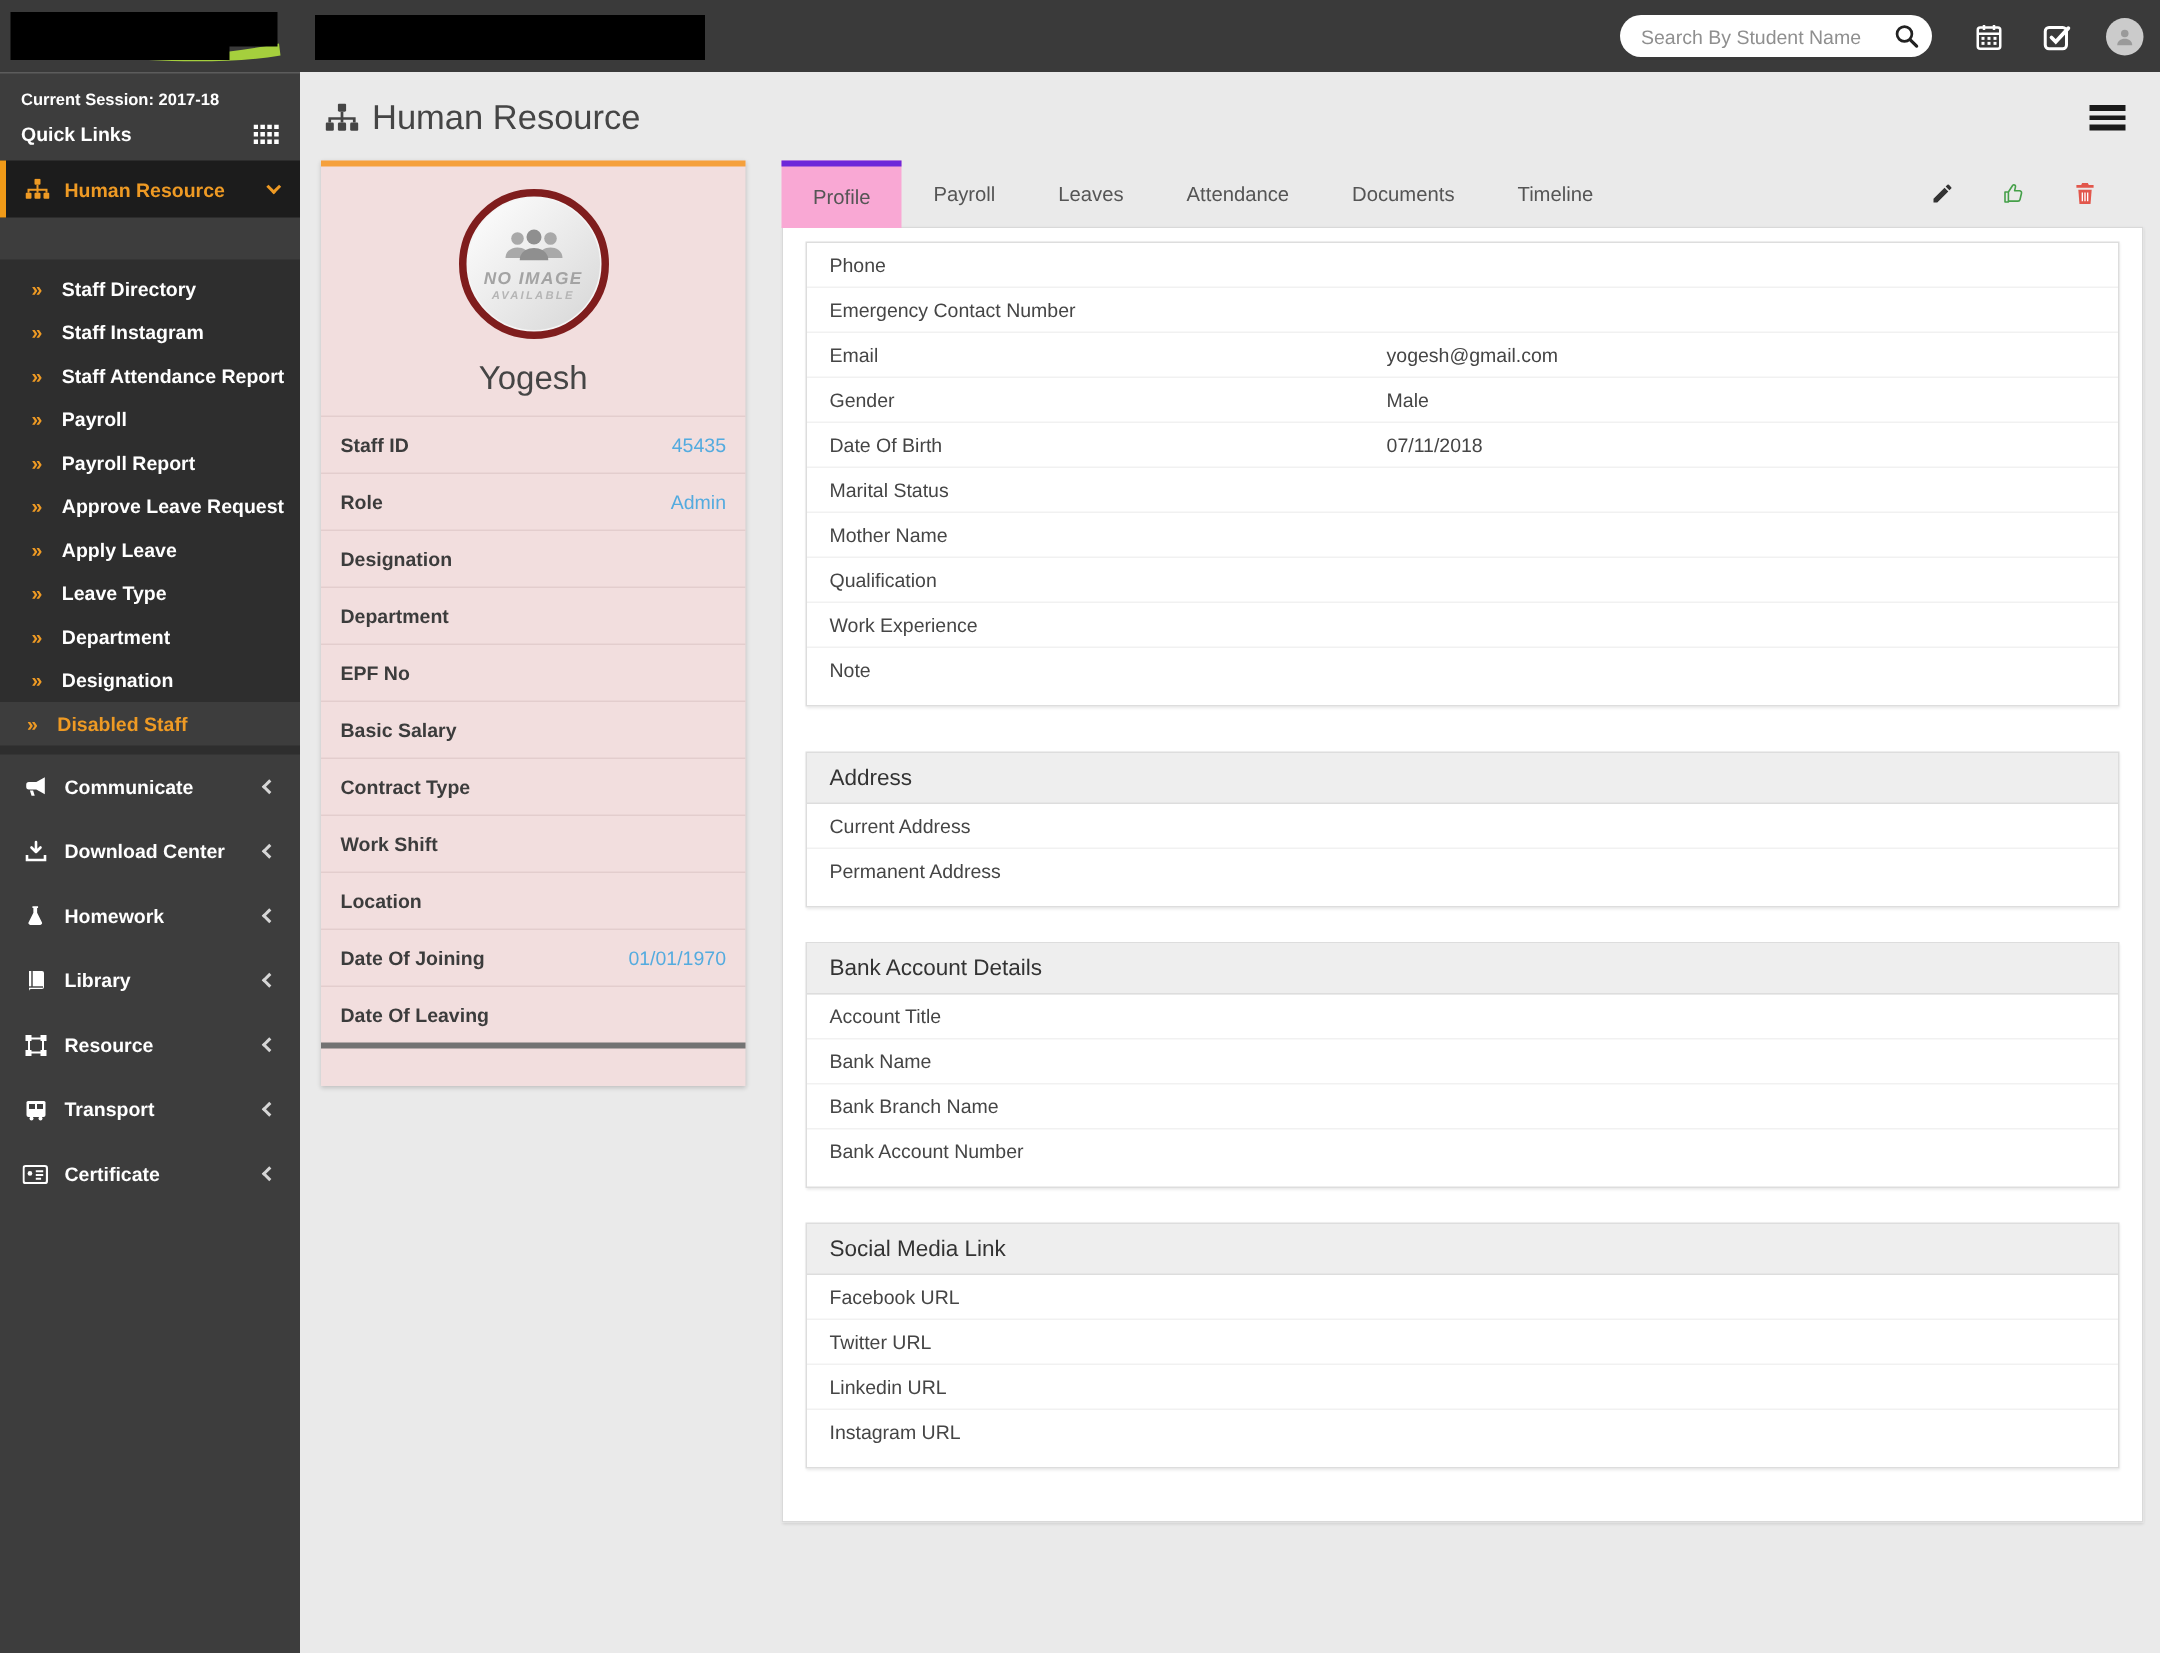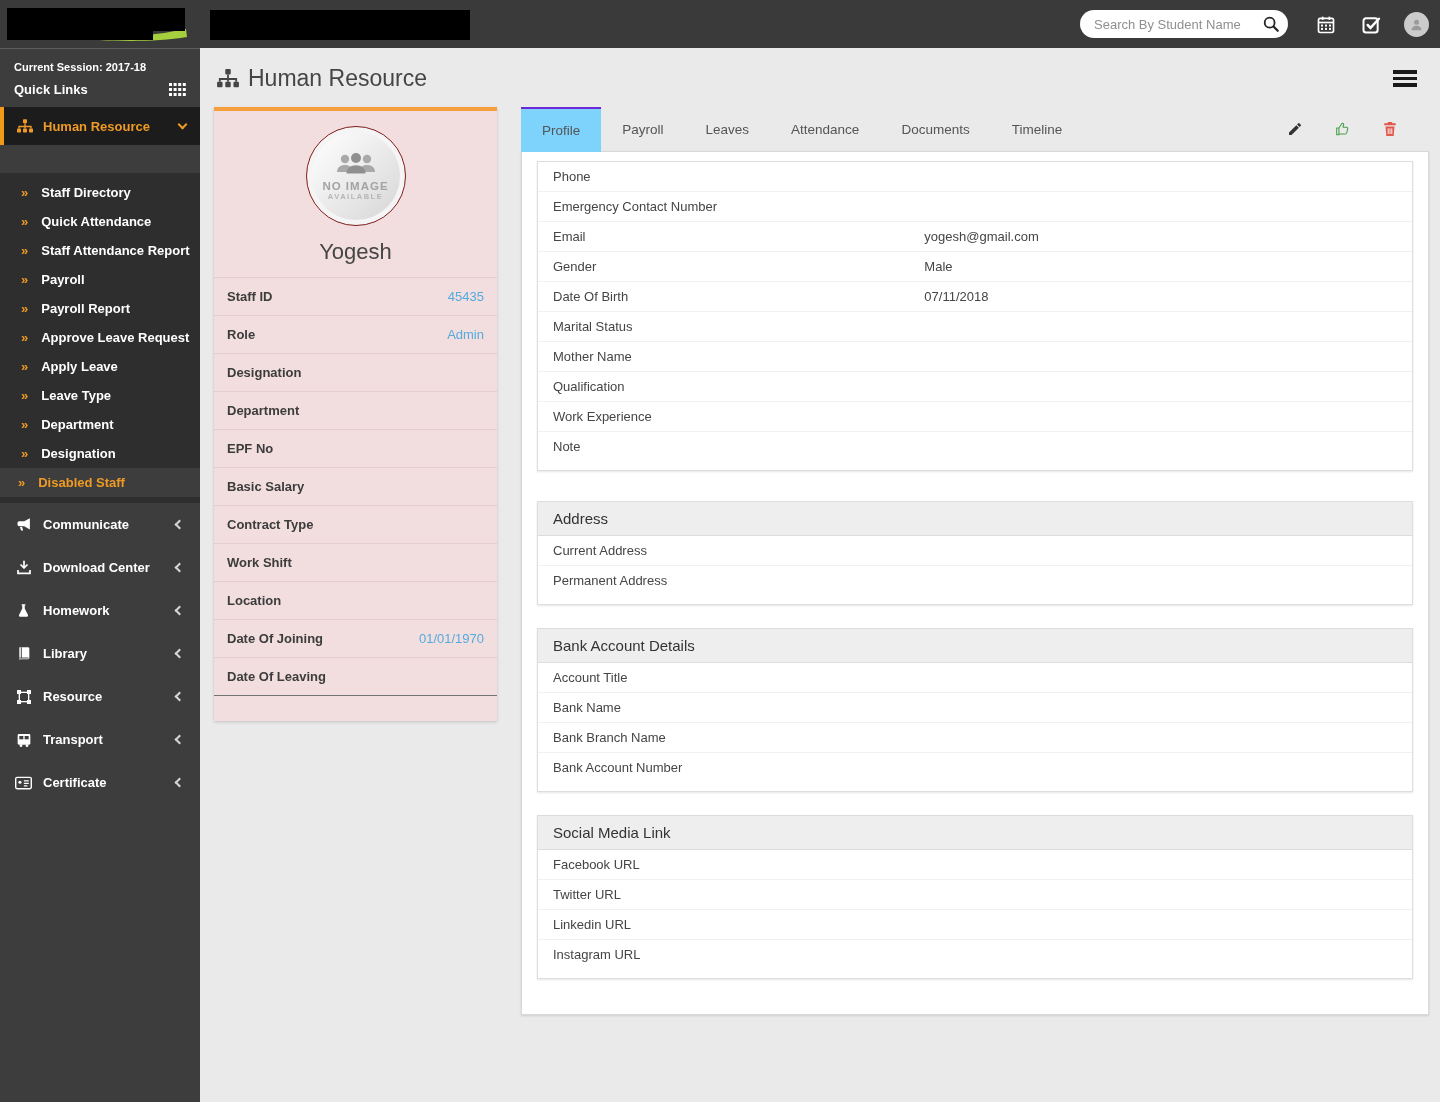--- a/index.html
+++ b/index.html
@@ -39,35 +39,35 @@
 
   
   .main { position:absolute; left:200px; top:48px; width:1240px; height:1054px; background:#eaeaea; }
   .page-title { position:absolute; left:17px; top:17px; display:flex; align-items:center; color:#454545; }
   .page-title .pt-text { font-size:23px; margin-left:9px; }
   .hamburger { position:absolute; right:23px; top:22px; width:24px; cursor:pointer; }
   .hamburger span { display:block; width:24px; height:3.5px; background:#1a1a1a; margin-bottom:3px; }
 
   
   .staff-card { position:absolute; left:14px; top:59px; width:283px; background:#f2dede; border-top:4px solid #f5a03c; box-shadow:0 1px 3px rgba(0,0,0,0.18); padding-bottom:25px; }
-  .noimg-wrap { width:100px; height:100px; margin:15px auto 0 auto; border-radius:50%; border:1px solid #7f1d1d; background:#f5f5f5; display:flex; align-items:center; justify-content:center; }
+  .noimg-wrap { width:100px; height:100px; margin:15px auto 0 auto; border-radius:50%; border:5px solid #7f1d1d; background:#f5f5f5; display:flex; align-items:center; justify-content:center;font-style:italic; }
   .noimg-inner { width:88px; height:88px; border-radius:50%; background:linear-gradient(135deg,#ffffff 0%,#e9e9e9 55%,#d6d6d6 100%); display:flex; flex-direction:column; align-items:center; justify-content:center; }
   .noimg-line1 { font-size:11.5px; font-weight:bold; color:#a3a3a3; letter-spacing:1px; margin-top:2px; }
   .noimg-line2 { font-size:7.5px; font-weight:bold; color:#b5b5b5; letter-spacing:1.5px; }
   .staff-name { text-align:center; font-size:22px; color:#454545; margin:13px 0 12px 0; }
   .cfield { display:flex; justify-content:space-between; align-items:center; padding:11px 13px; border-top:1px solid #e3cdcd; font-size:13px; }
-  .cfield:last-child { border-bottom:1px solid #737373; }
+  .cfield:last-child { border-bottom:4px solid #737373; }
   .cfield .cf-label { font-weight:bold; color:#3c3c3c; }
   .cfield .cf-value { color:#54abdf; }
 
   
   .right-zone { position:absolute; left:321px; top:59px; width:908px; }
   .tabs-row { display:flex; align-items:stretch; height:44px; }
   .tab { padding:0 21px; display:flex; align-items:center; font-size:13.5px; color:#555; cursor:pointer; }
-  .tab.active { background:#7dd3fc; border-top:2px solid #6d28d9; position:relative; z-index:2; margin-bottom:-1px; }
+  .tab.active { background:#f9a8d4; border-top:4px solid #6d28d9; position:relative; z-index:2; margin-bottom:-1px; }
   .tab-actions { margin-left:auto; display:flex; align-items:center; gap:32px; padding-right:30px; }
   .tab-actions .act { cursor:pointer; width:16px; height:16px; }
   .panel { background:#fff; border:1px solid #d9d9d9; box-shadow:0 1px 2px rgba(0,0,0,0.12); padding:9px 15px 35px 15px; position:relative; z-index:1; }
   .sect { border:1px solid #ddd; box-shadow:0 1px 2px rgba(0,0,0,0.10); background:#fff; padding-bottom:9px; }
   .sect.first { margin-bottom:30px; }
   .sect.gap { margin-bottom:23px; }
   .sect-header { background:#eee; border-bottom:1px solid #ddd; padding:8px 15px; font-size:15px; color:#333; }
   .prow { display:flex; padding:7px 15px; font-size:13px; color:#454545; border-bottom:1px solid #f1f1f1; }
   .prow:last-child { border-bottom:none; }
   .prow .p-label { width:44%; }
@@ -168,21 +168,21 @@
     <span class="chev-down"></span>
   </div>
 
   <div class="submenu">
     <div class="subitem">
         <span class="dbl"></span>
         <span>Staff Directory</span>
       </div>
     <div class="subitem">
         <span class="dbl"></span>
-        <span>Quick Attendance</span>
+        <span>Staff Instagram</span>
       </div>
     <div class="subitem">
         <span class="dbl"></span>
         <span>Staff Attendance Report</span>
       </div>
     <div class="subitem">
         <span class="dbl"></span>
         <span>Payroll</span>
       </div>
     <div class="subitem">

